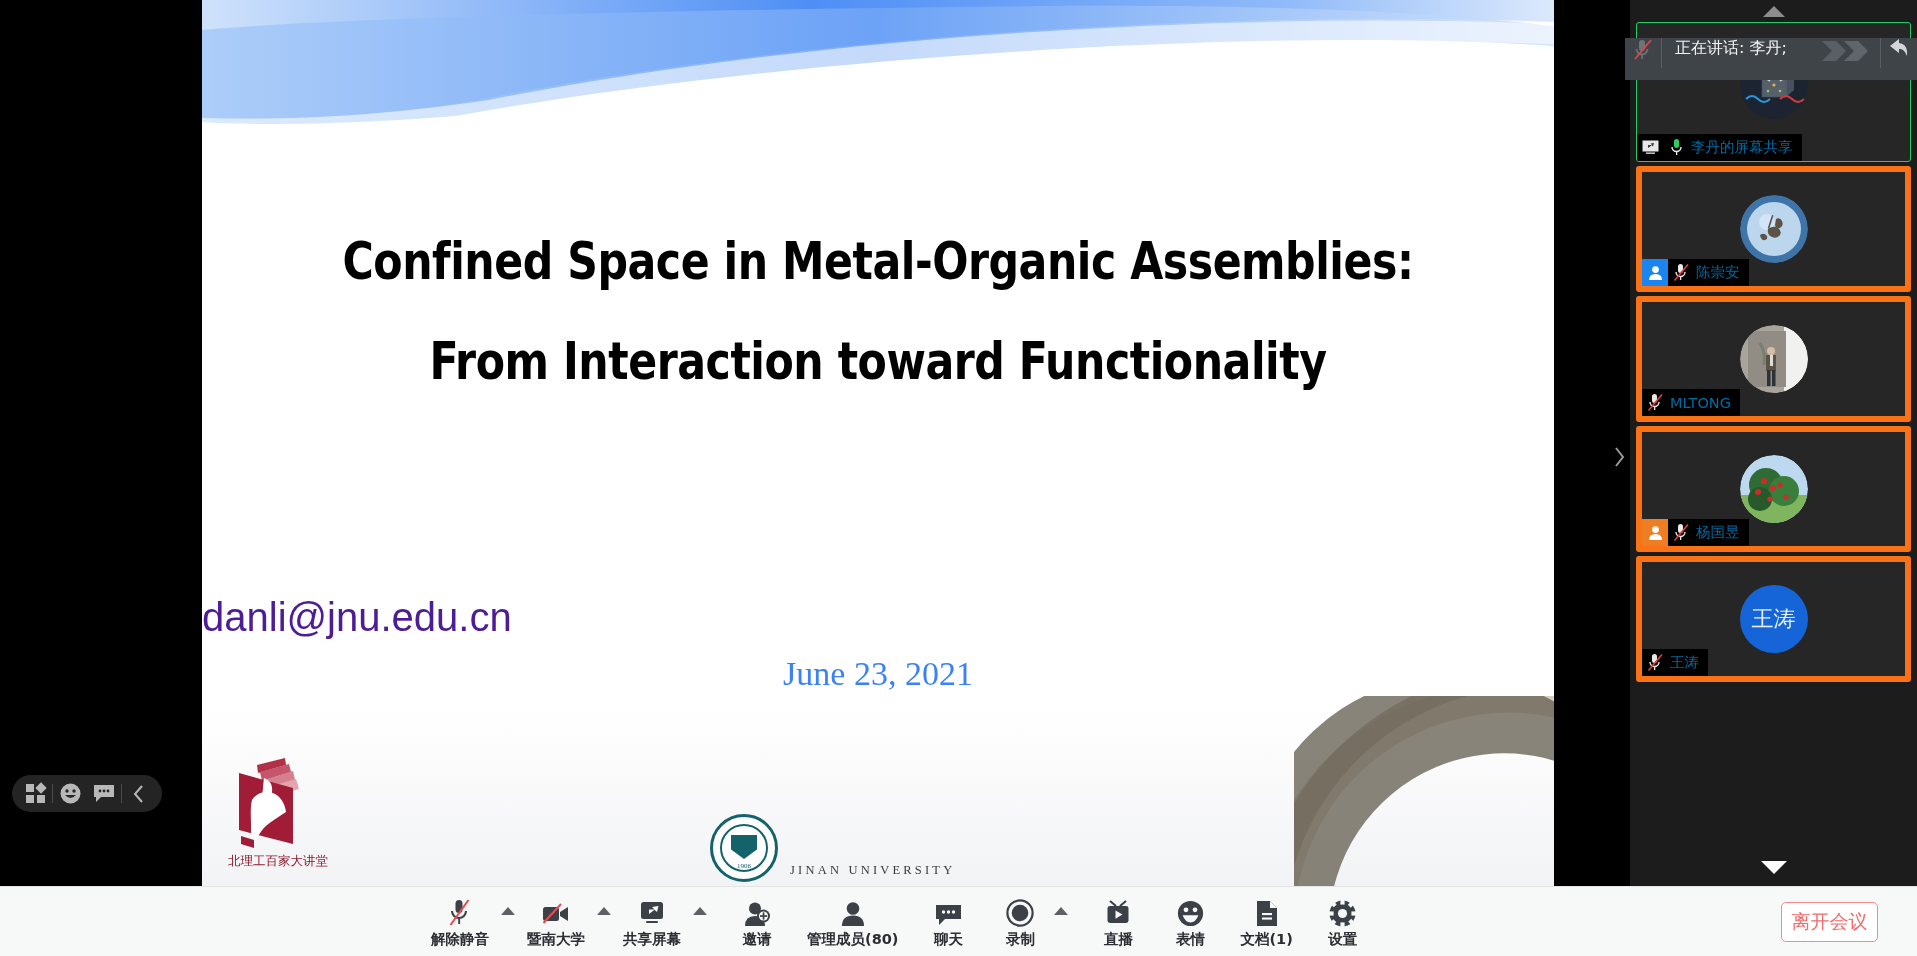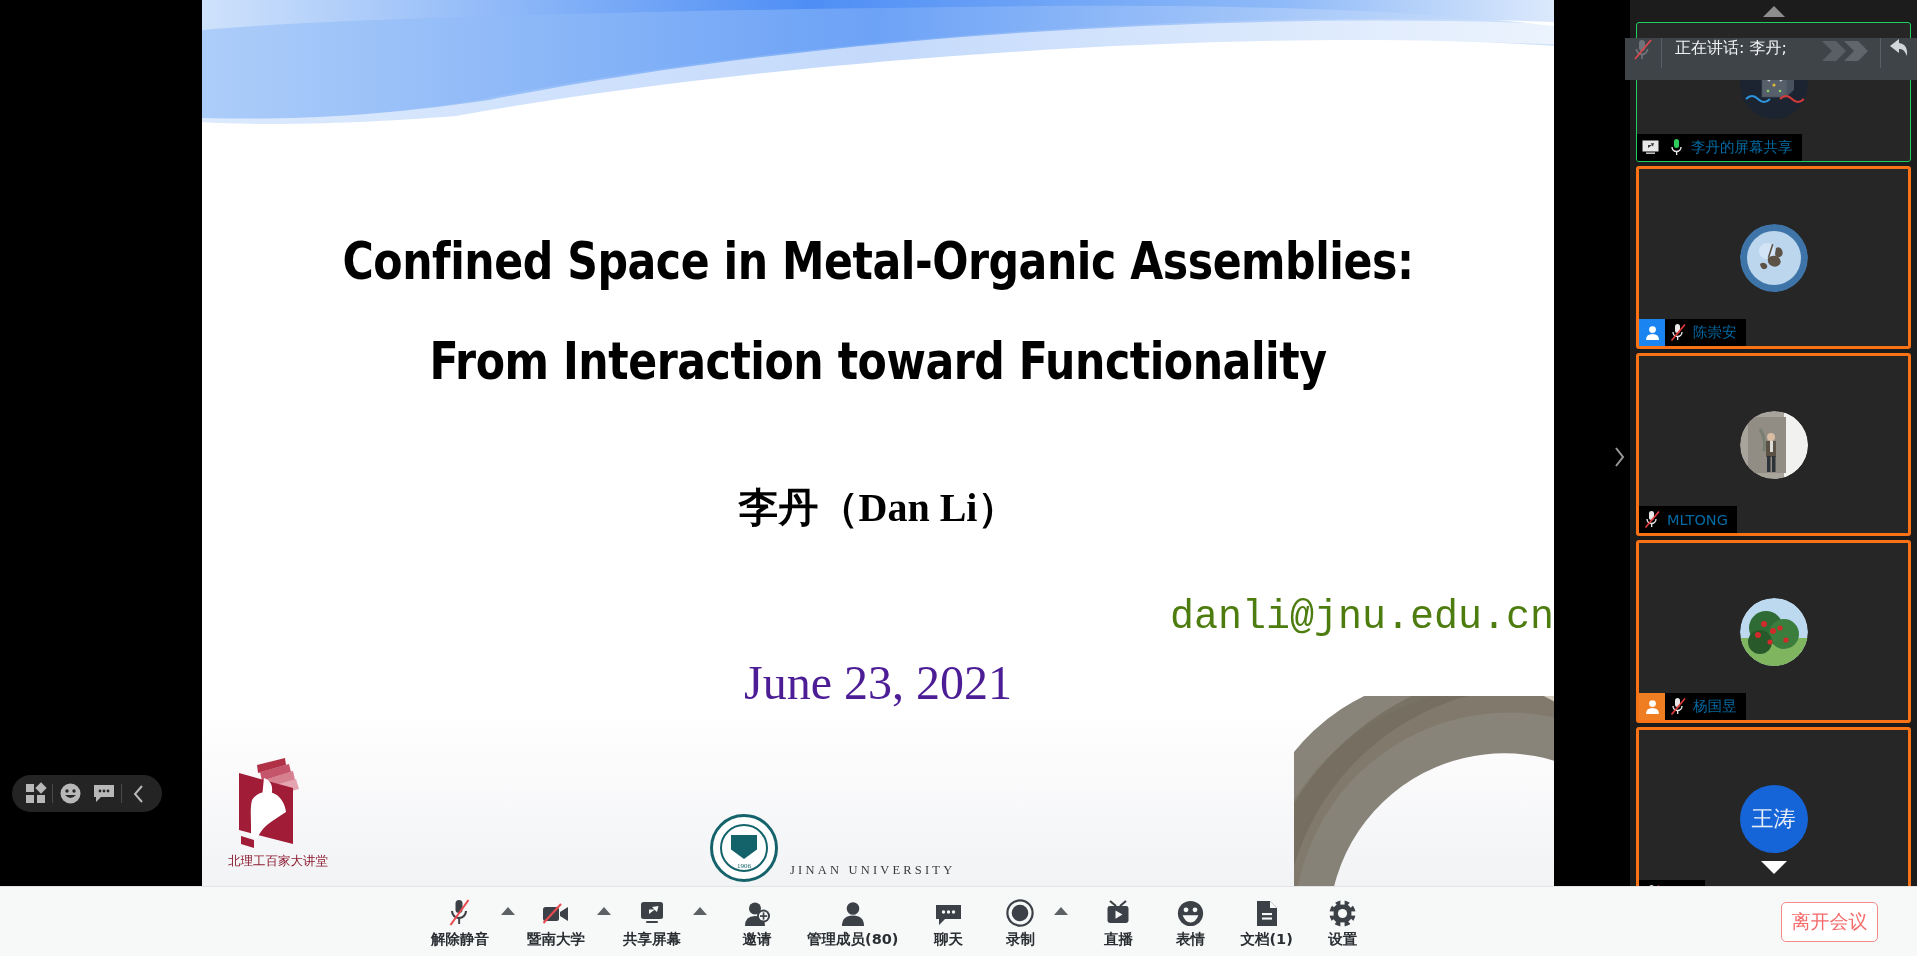--- a/index.html
+++ b/index.html
@@ -20,24 +20,24 @@
 
   
   .s-title { position:absolute; left:0; width:100%; text-align:center;
              font-family:"Liberation Sans Narrow","DejaVu Sans Condensed","Liberation Sans",sans-serif;
              font-weight:bold; color:#000; letter-spacing:-0.5px; }
   .s-title.l1 { top:232px; font-size:51px; transform:scaleX(0.93); }
   .s-title.l2 { top:332px; font-size:51px; transform:scaleX(0.93); }
 
   .s-author { position:absolute; left:0; top:480px; width:100%; text-align:center;
               font-family:"Liberation Serif","DejaVu Serif",serif; font-weight:bold; font-size:40px; color:#000; }
-  .s-email  { position:absolute; left:0; top:595px; width:100%; text-align:right;
-              font-family:Liberation Mono, monospace; font-size:40px; color:#4d7c0f; }
+  .s-email  { position:absolute; left:0; top:595px; width:100%; text-align:left;
+              font-family:Liberation Sans, sans-serif; font-size:40px; color:#4c1d95; }
   .s-date   { position:absolute; left:0; top:655px; width:100%; text-align:center;
-              font-family:"Liberation Serif","DejaVu Serif",serif; font-size:48px; color:#4c1d95; }
+              font-family:"Liberation Serif","DejaVu Serif",serif; font-size:34px; color:#3b82f6; }
 
   
   .slide-band { position:absolute; left:0; bottom:0; width:100%; height:176px;
                 background:linear-gradient(to bottom,#ffffff 0%, #fbfbfc 30%, #f2f3f5 100%); }
 
   
   .logo-left { position:absolute; left:21px; bottom:16px; width:110px; text-align:center; }
   .logo-left svg { display:block; }
   .logo-left .cap { font-size:12.5px; color:#8c1b2f; margin-top:1px; letter-spacing:0px;
                     font-family:"DejaVu Sans","Liberation Sans",sans-serif; white-space:nowrap; }
@@ -83,22 +83,22 @@
                   background:#3f4449; display:flex; align-items:flex-start; z-index:40; }
   #speak-banner .mic-cell { width:36px; display:flex; align-items:center; justify-content:center; }
   #speak-banner .vdiv { width:1px; height:30px; background:#595f64; }
   #speak-banner .label { flex:1; color:#f2f2f2; font-size:16px; padding-left:13px;
                          font-family:"DejaVu Sans","Liberation Sans",sans-serif; white-space:nowrap; }
   #speak-banner .chevs { display:flex; align-items:center; margin-right:4px; }
   #speak-banner .backbtn { width:36px; display:flex; align-items:center; justify-content:center; }
 
   
   #tiles { position:absolute; left:0; top:22px; width:287px; height:842px; padding:0 6px; }
-  .tile { position:relative; height:183px; margin-bottom:4px; background:#262626;
-          border:3px solid #f97316; border-radius:3px; overflow:hidden; }
+  .tile { position:relative; height:126px; margin-bottom:4px; background:#262626;
+          border:6px solid #f97316; border-radius:3px; overflow:hidden; }
   .tile.first { height:140px; border:1px solid #1fcf5f; }
   .avatar { position:absolute; left:50%; top:50%; transform:translate(-50%,-50%);
             width:68px; height:68px; border-radius:50%; overflow:hidden; }
   .tile.first .avatar { top:62px; }
   .nameplate { position:absolute; left:0; bottom:0; display:flex; align-items:center;
                height:27px; background:#000; }
   .np-badge { width:26px; height:27px; display:flex; align-items:center; justify-content:center; }
   .np-badge.blue { background:#1a85f0; }
   .np-badge.orange { background:#ef7d22; }
   .np-mic { width:27px; display:flex; align-items:center; justify-content:center; }
@@ -154,21 +154,20 @@
             </linearGradient>
           </defs>
           <path d="M0,0 L1225,0 L1225,22 C900,8 520,40 250,100 C140,120 60,120 0,118 Z" fill="url(#g1)"></path>
           <path d="M0,30 C120,18 420,10 760,6 C960,4 1120,12 1225,26 L1225,46 C960,26 520,58 230,116 C140,124 50,126 0,122 Z" fill="url(#g2)" opacity="0.9"></path>
           <path d="M0,118 C70,120 150,118 260,100 C530,40 900,10 1225,24 L1225,44 C880,32 520,66 250,120 C150,128 60,126 0,125 Z" fill="#ffffff" opacity="0.55"></path>
         </svg>
       </div>
 
       <div class="s-title l1">Confined Space in Metal-Organic Assemblies:</div>
       <div class="s-title l2">From Interaction toward Functionality</div>
-      <div class="s-author">李丹（Dan Li）</div>
       <div class="s-email">danli@jnu.edu.cn</div>
       <div class="s-date">June 23, 2021</div>
 
       <div class="slide-band">
         <div class="arc">
           <svg width="330" height="230" viewBox="0 0 330 230">
             <path d="M-40,230 A250,250 0 0,1 330,20 L330,50 A215,215 0 0,0 0,230 Z" fill="#cfc6b4" opacity="0.85"></path>
             <path d="M-40,230 A282,282 0 0,1 330,-14 L330,8 A250,250 0 0,0 -10,230 Z" fill="#8e8574" opacity="0.75"></path>
             <path d="M-40,230 A205,205 0 0,1 330,70 L330,105 A175,175 0 0,0 35,230 Z" fill="#6b6557" opacity="0.8"></path>
           </svg>

